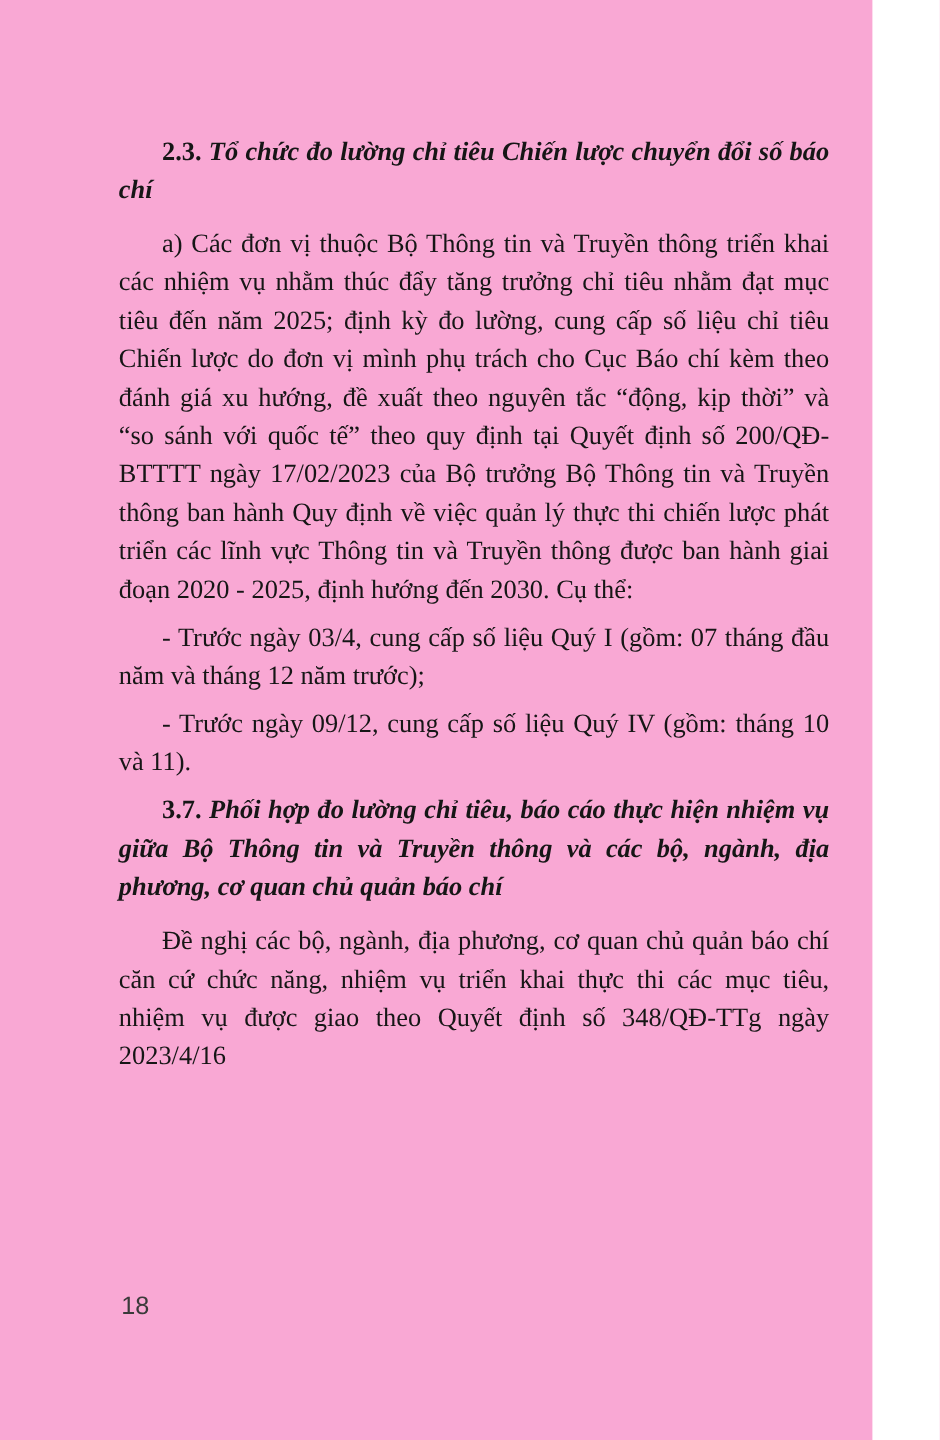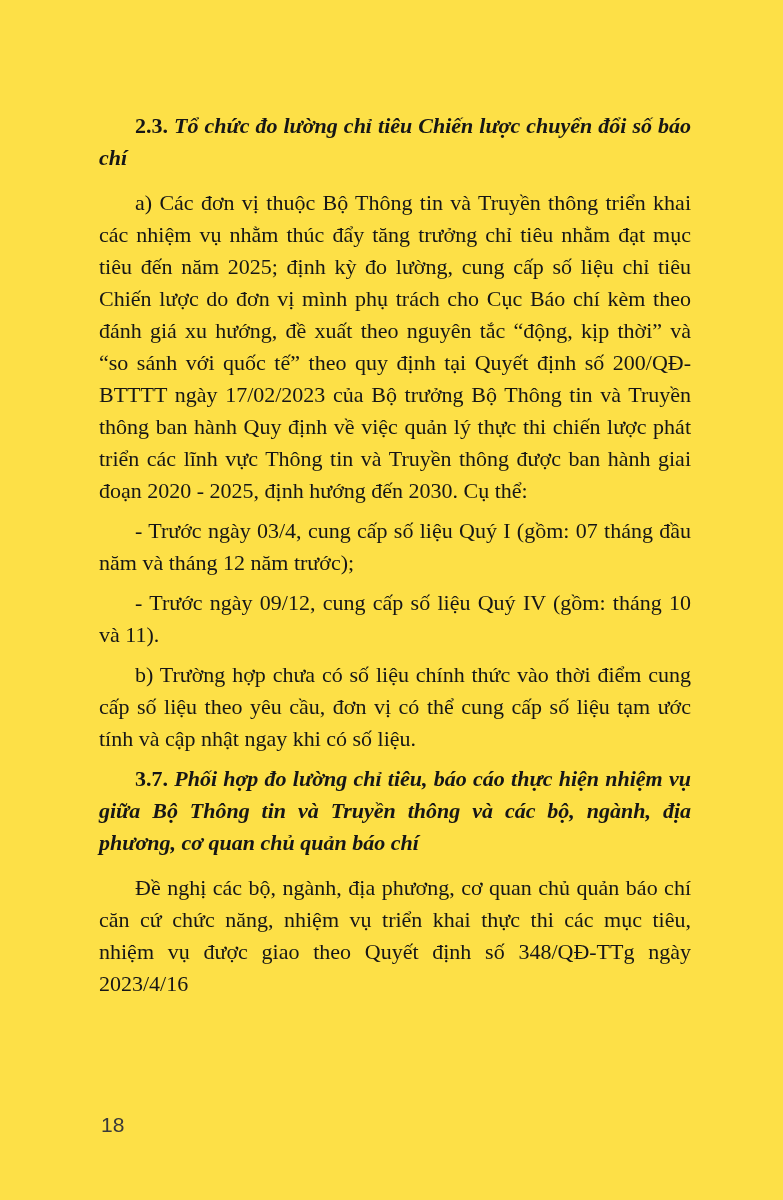--- a/index.html
+++ b/index.html
@@ -2,23 +2,23 @@
 <html lang="vi"><head>
 <meta charset="utf-8">
 <style>
   html, body {
     margin: 0;
     padding: 0;
     background: #ffffff;
   }
   .page {
     position: relative;
-    width: 783px;
+    width: 727px;
     height: 1200px;
-    background: #fde047;
+    background: #f9a8d4;
     overflow: hidden;
     font-family: "Liberation Serif", "DejaVu Serif", serif;
     color: #161616;
   }
   .content {
     position: absolute;
     left: 99px;
     top: 104px;
     width: 592px;
     font-size: 22px;
@@ -37,21 +37,21 @@
     font-style: normal;
   }
   p.heading .h-title {
     font-style: italic;
   }
   .q-italic {
   }
   .page-number {
     position: absolute;
     left: 101px;
-    top: 1112px;
+    top: 1076px;
     font-family: "Liberation Sans", "DejaVu Sans", sans-serif;
     font-size: 21px;
     line-height: 26px;
     color: #3a3a3a;
   }
 </style>
 </head>
 <body>
 
 <div class="page">
@@ -60,21 +60,20 @@
     <p class="heading"><span class="h-num">2.3.</span> <span class="h-title">Tổ chức đo lường chỉ tiêu Chiến lược chuyển đổi số báo chí</span></p>
 
     <p class="para"><span>a) Các đơn vị thuộc Bộ Thông tin và Truyền thông triển khai các nhiệm vụ nhằm thúc đẩy tăng trưởng chỉ tiêu nhằm đạt mục tiêu đến năm 2025; định kỳ đo lường, cung cấp số liệu chỉ tiêu Chiến lược do đơn vị mình phụ trách cho Cục Báo chí kèm theo đánh giá xu hướng, đề xuất theo nguyên tắc </span><span class="q-italic">“động, kịp thời”</span><span> và </span><span class="q-italic">“so sánh với quốc tế”</span><span> theo quy định tại Quyết định số 200/QĐ-BTTTT ngày 17/02/2023 của Bộ trưởng Bộ Thông tin và Truyền thông ban hành Quy định về việc quản lý thực thi chiến lược phát triển các lĩnh vực Thông tin và Truyền thông được ban hành giai đoạn 2020 - 2025, định hướng đến 2030. Cụ thể:</span></p>
 
     <p class="para">- Trước ngày 03/4, cung cấp số liệu Quý I (gồm: 07 tháng đầu năm và tháng 12 năm trước);</p>
 
 
 
     <p class="para">- Trước ngày 09/12, cung cấp số liệu Quý IV (gồm: tháng 10 và 11).</p>
 
-    <p class="para">b) Trường hợp chưa có số liệu chính thức vào thời điểm cung cấp số liệu theo yêu cầu, đơn vị có thể cung cấp số liệu tạm ước tính và cập nhật ngay khi có số liệu.</p>
 
     <p class="heading"><span class="h-num">3.7.</span> <span class="h-title">Phối hợp đo lường chỉ tiêu, báo cáo thực hiện nhiệm vụ giữa Bộ Thông tin và Truyền thông và các bộ, ngành, địa phương, cơ quan chủ quản báo chí</span></p>
 
     <p class="para">Đề nghị các bộ, ngành, địa phương, cơ quan chủ quản báo chí căn cứ chức năng, nhiệm vụ triển khai thực thi các mục tiêu, nhiệm vụ được giao theo Quyết định số 348/QĐ-TTg ngày 2023/4/16</p>
 
   </div>
 
   <div class="page-number">18</div>
 </div>
 

